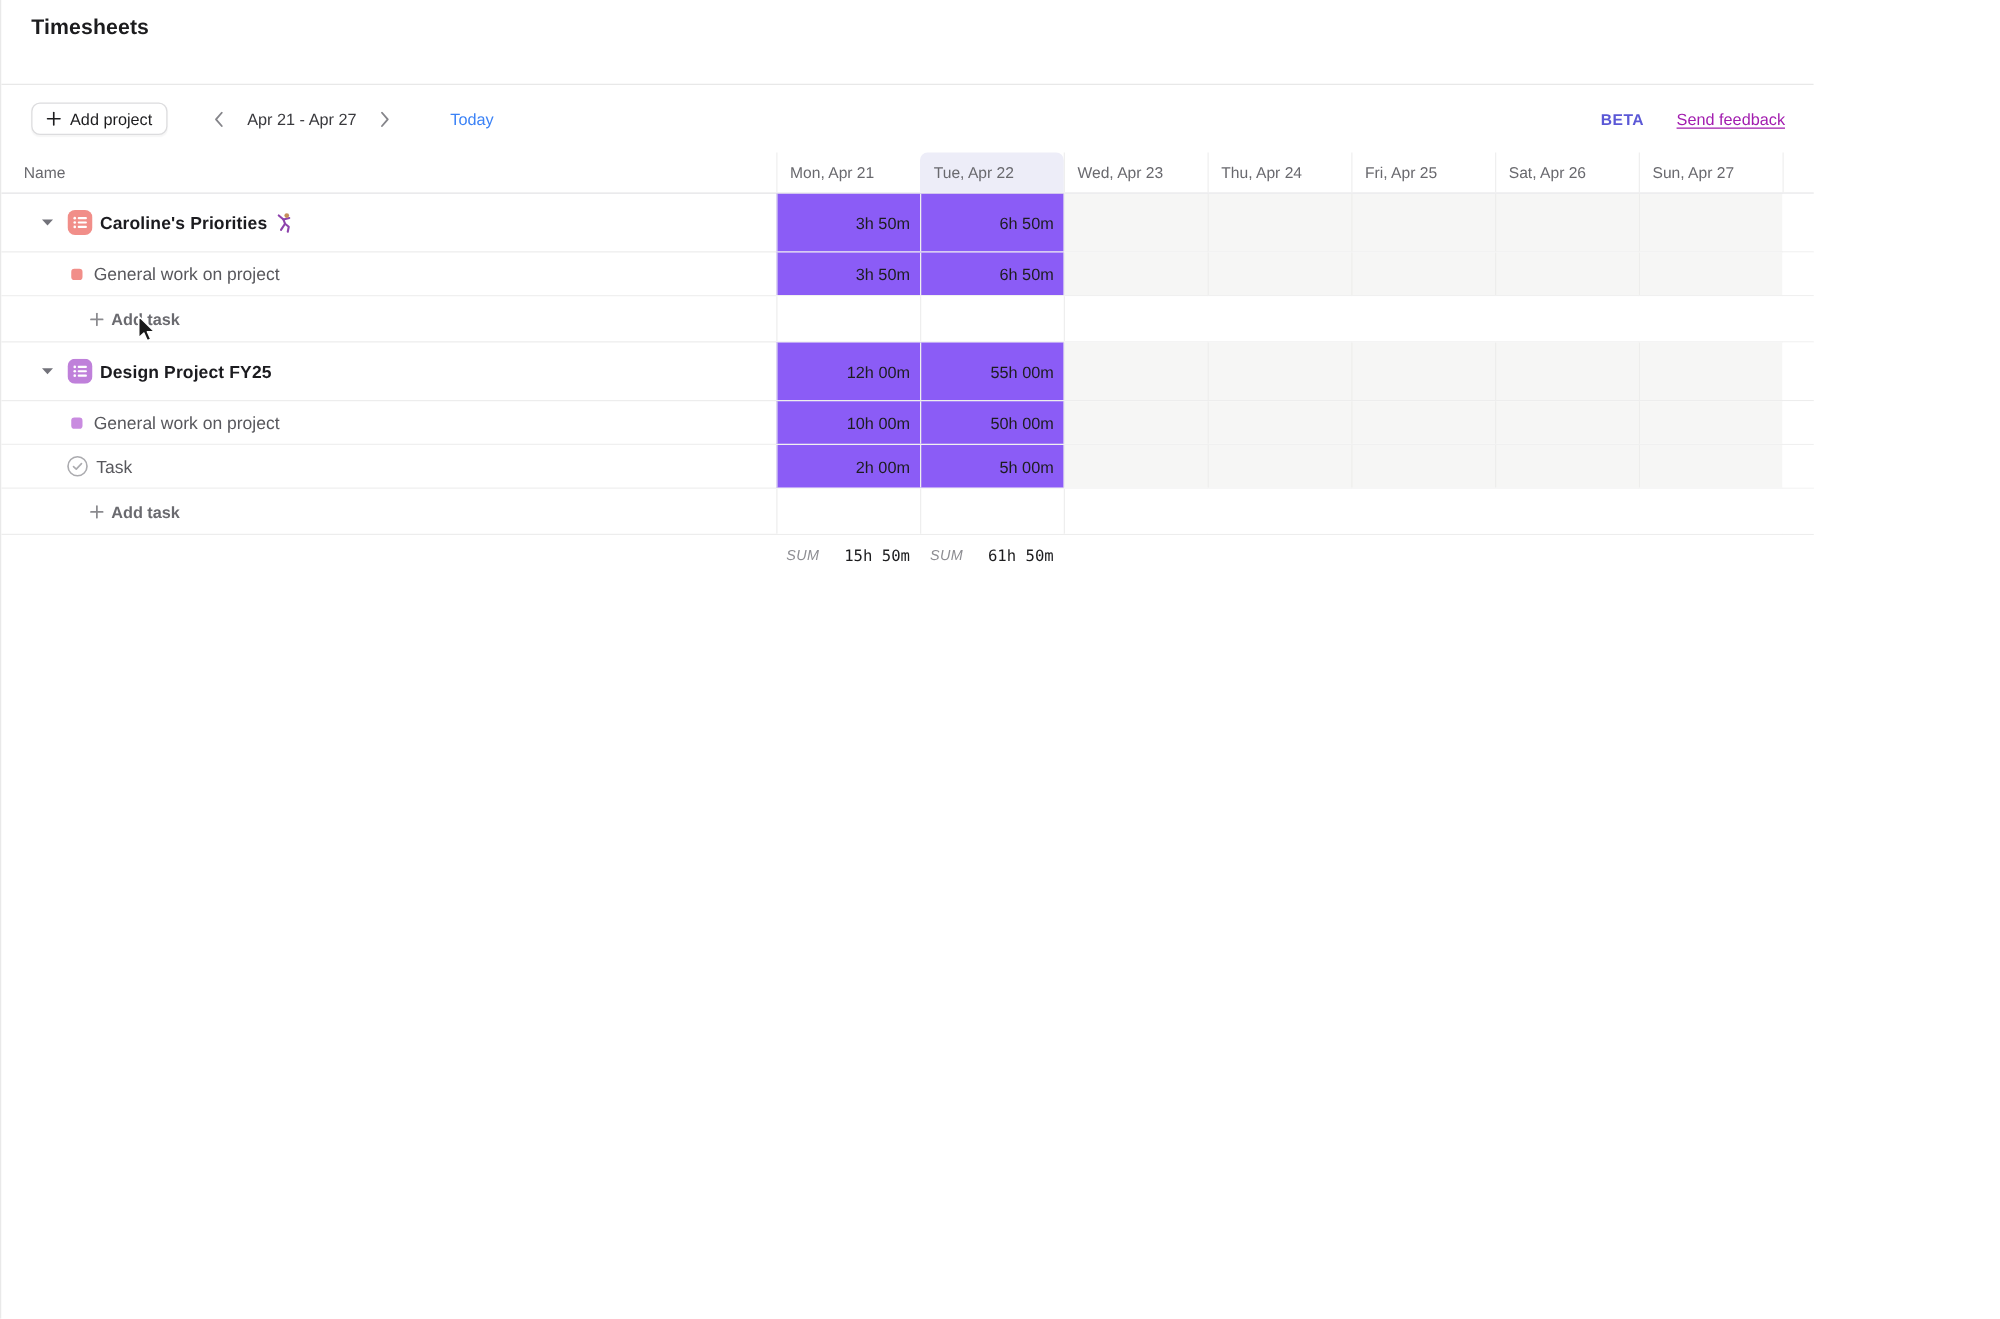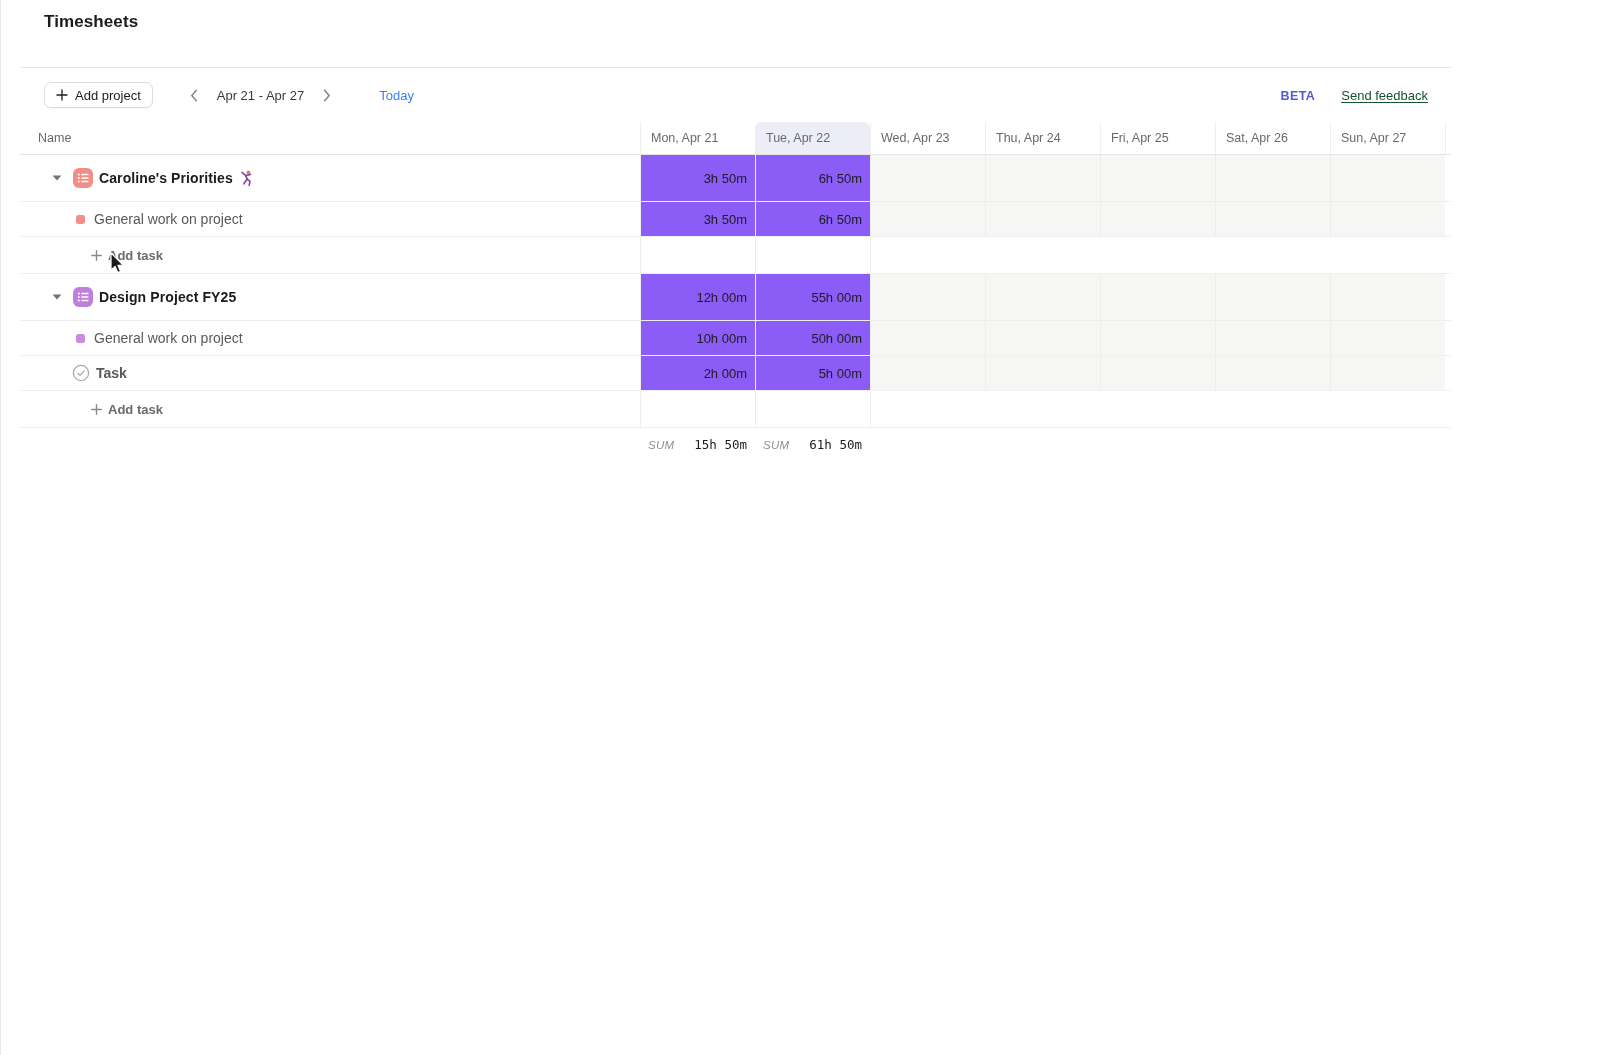--- a/index.html
+++ b/index.html
@@ -1,34 +1,34 @@
 <!DOCTYPE html>
 <html><head>
 <meta charset="utf-8">
 <style>
   * { margin:0; padding:0; box-sizing:border-box; }
   html,body { width:1600px; height:1055px; background:#fff; font-family:"Liberation Sans",sans-serif; cursor:default; }
-  .page { position:relative; width:1451px; height:1055px; border-left:1px solid #e9e9e9; overflow:hidden; background:#fff;padding-left:19px; }
+  .page { position:relative; width:1451px; height:1055px; border-left:1px solid #e9e9e9; overflow:hidden; background:#fff; }
 
   
   .page-header { height:68px; border-bottom:1px solid #e8e8e8; padding:12px 24px 0 24px; }
   .page-title { font-size:17px; font-weight:700; color:#1c1c1e; letter-spacing:.1px; }
 
   
   .toolbar { height:54px; display:flex; align-items:center; padding:0 23px 0 24px; }
   .btn-add-project { display:inline-flex; align-items:center; gap:7px; height:26px; padding:0 11px;
     background:#fff; border:1px solid #dcdcde; border-radius:7px; box-shadow:0 1px 1px rgba(0,0,0,.04);
     font-size:13px; color:#1d1d1f; font-family:inherit; }
   .week-nav { display:flex; align-items:center; margin-left:31px; }
   .chev-btn { width:20px; height:24px; display:flex; align-items:center; justify-content:center; background:none; border:none; }
   .date-range { font-size:13px; color:#3a3a3e; margin:0 13px; }
   .today-btn { margin-left:42px; font-size:13px; color:#3b82f6; background:none; border:none; font-family:inherit; }
   .toolbar-right { margin-left:auto; display:flex; align-items:flex-end; gap:26px; }
   .beta-badge { font-size:12.5px; font-weight:600; letter-spacing:.4px; color:#5b58d6; }
-  .feedback-link { font-size:13px; color:#14532d; text-decoration:underline; text-underline-offset:2px; }
+  .feedback-link { font-size:13px; color:#a21caf; text-decoration:underline; text-underline-offset:2px; }
 
   
   .grid { width:1577px; }
   .row { display:grid; grid-template-columns:620px repeat(7,115px) 1fr; border-bottom:1px solid #ededed; }
   .cell { display:flex; align-items:center; min-width:0; }
 
   .header-row { height:33px; border-bottom:1px solid #e4e4e6; }
   .name-header { padding-left:18px; font-size:12.5px; color:#69696e; }
   .header-cell { padding-left:10px; font-size:12.5px; color:#69696e; border-left:1px solid #efefef; }
   .header-cell.highlight { background:#ededf8; border-left:none; padding-left:11px; border-radius:6px 6px 0 0; }
@@ -40,21 +40,21 @@
   .sum-row { height:33px; border-bottom:none; }
 
   .name-cell { }
   .project-name-cell { padding-left:32px; }
   .caret { margin-right:11px; display:flex; }
   .proj-icon { margin-right:6px; display:flex; }
   .project-label { font-size:14px; font-weight:700; color:#1b1b1f; letter-spacing:.1px; }
   .emoji-wrap { margin-left:6px; display:flex; }
 
   .task-name-cell.square { padding-left:56px; }
-  .task-name-cell.check { padding-left:52px;font-weight:bold; }
+  .task-name-cell.check { padding-left:52px; }
   .bullet { width:9px; height:9px; border-radius:2.5px; margin-right:9px; flex:0 0 auto; }
   .check-wrap { margin-right:6px; display:flex; }
   .task-label { font-size:14px; color:#58585d; }
 
   .addtask-cell { padding-left:71px; }
   .plus-wrap { margin-right:6px; display:flex; }
   .addtask-label { font-size:13px; color:#6a6a6f;font-weight:bold; }
 
   .value-cell { border-left:1px solid #eeeeee; background:#8b5cf6; justify-content:flex-end;
     padding-right:8px; font-size:13px; font-weight:500; color:#1d1d1f; }

